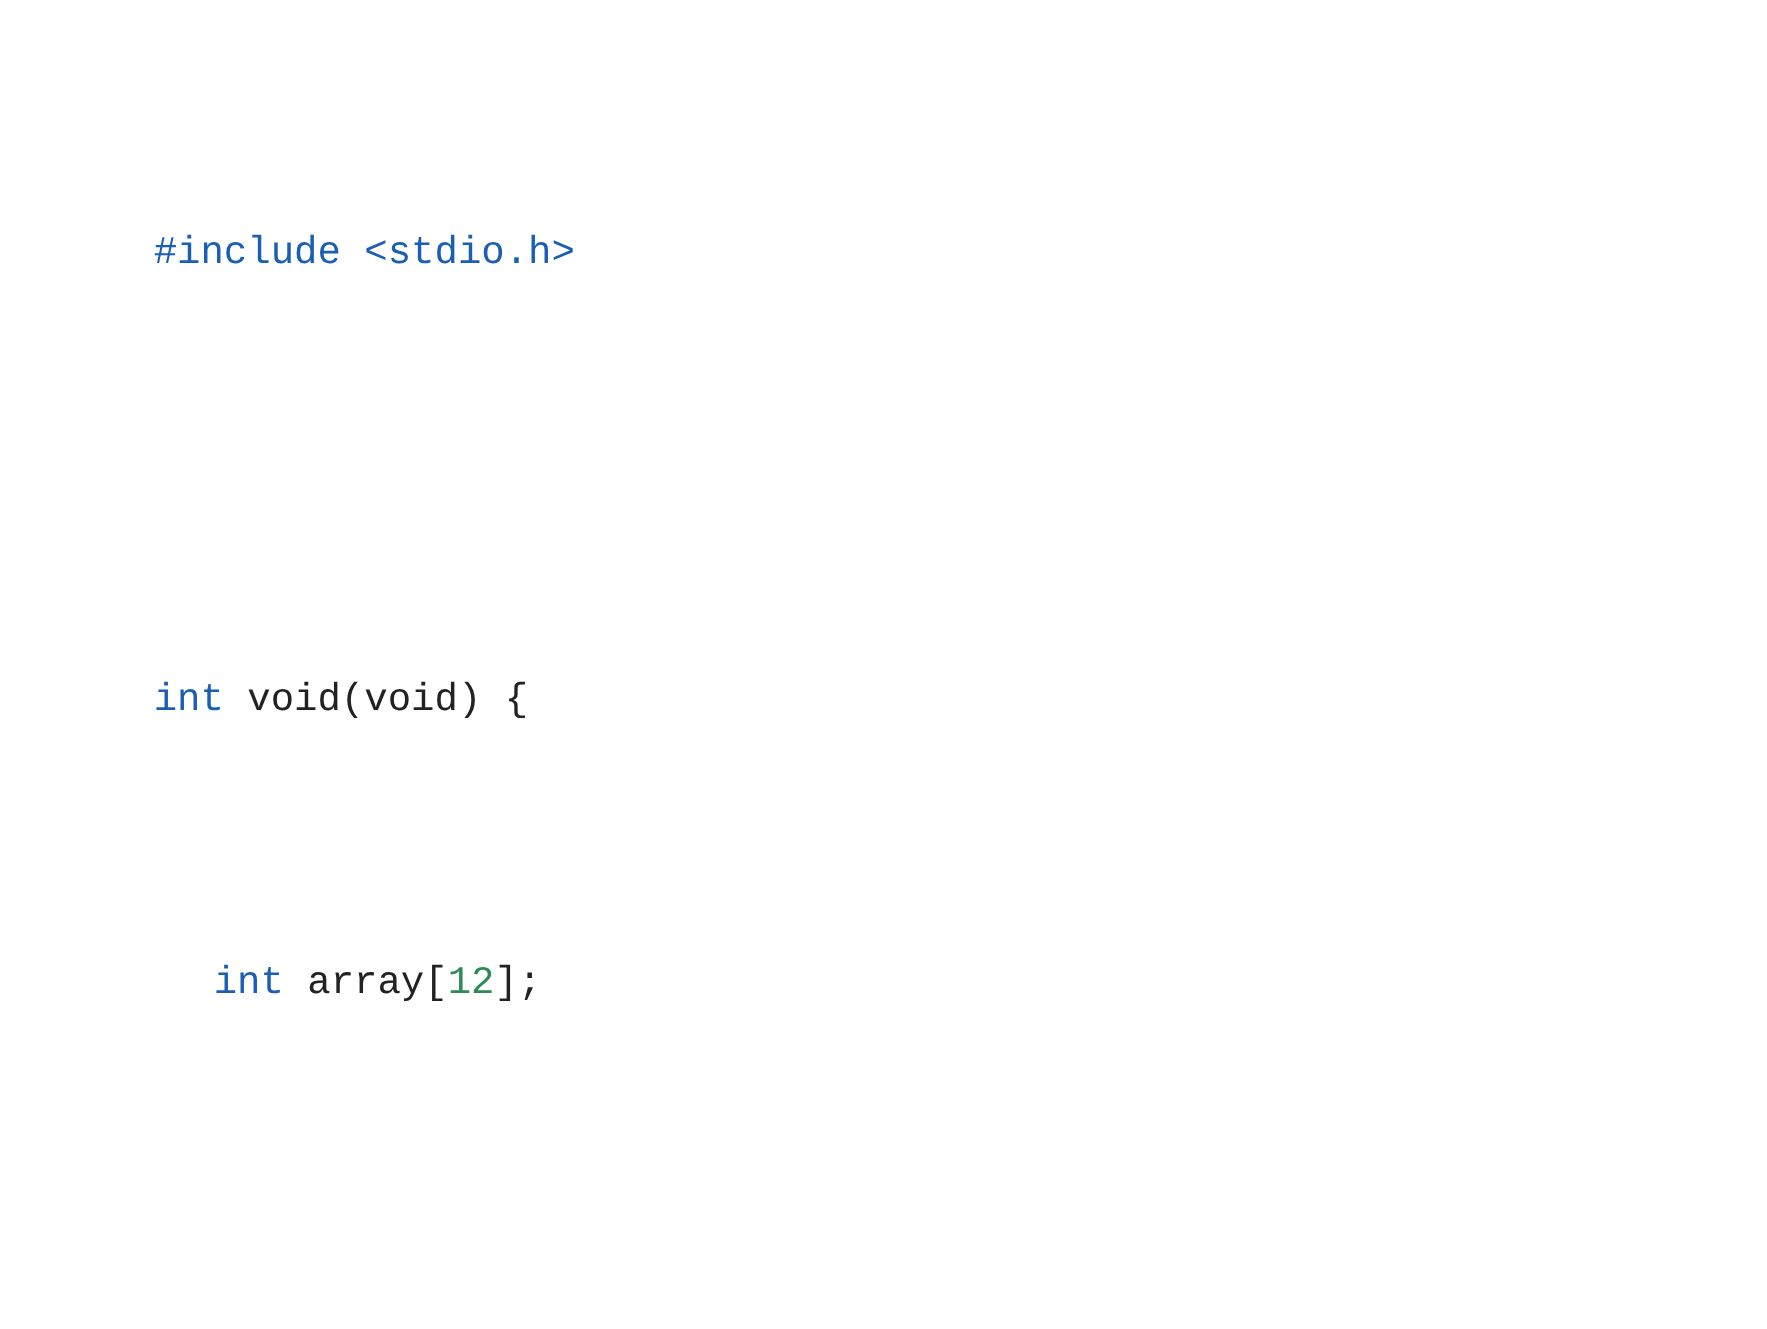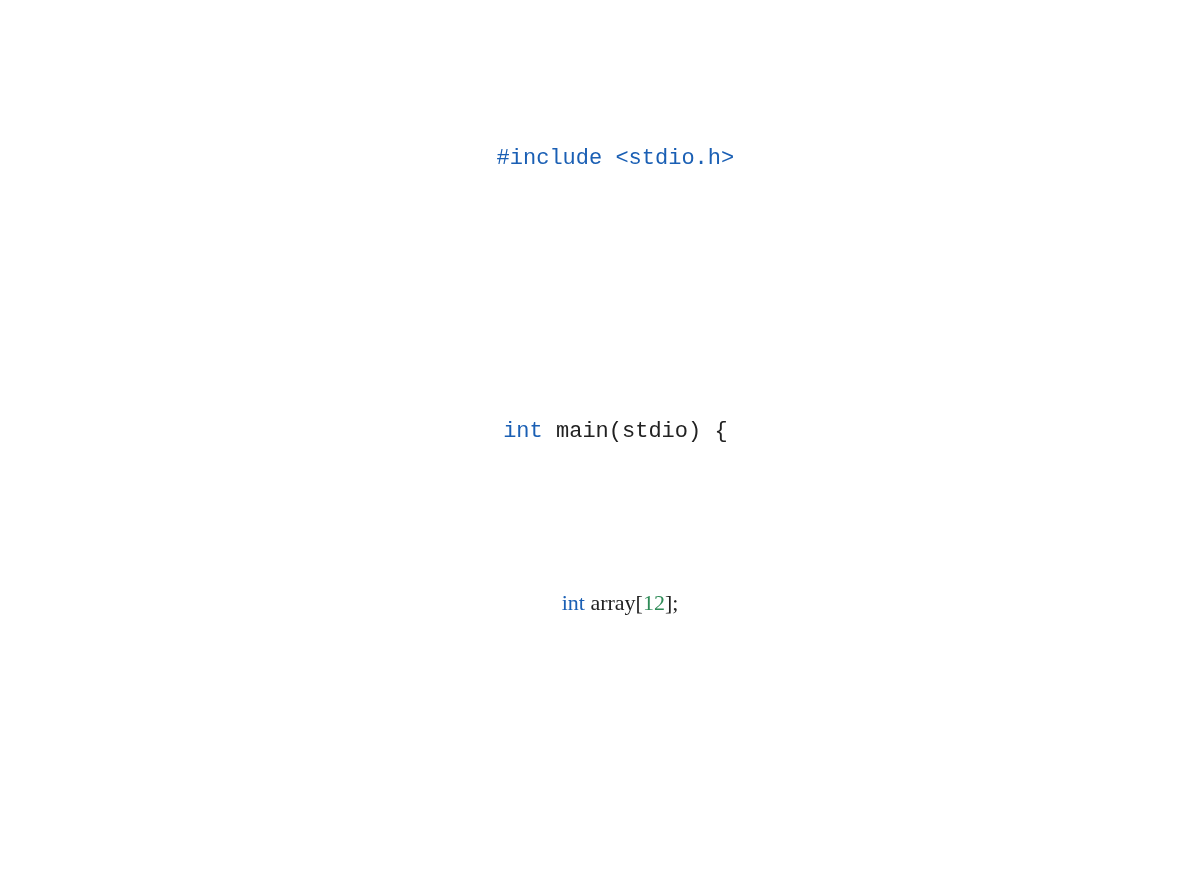--- a/index.html
+++ b/index.html
@@ -22,37 +22,36 @@
       white-space: pre;
     }
 
     .blue { color: #1a5fb4; }
     .green { color: #2e8b57; }
     .black { color: #222222; }
 
     .line {
       display: block;
       font-family: 'Courier New', Courier, monospace;
-      font-size: 22px;
+      font-size: 26px;
       line-height: 1.55;
-      text-align: center;
     }
 
-    .indent1 { padding-left: 40px; font-family: Liberation Serif, serif; }
+    .indent1 { padding-left: 40px; }
   </style>
 </head>
 <body>
 
 <div class="code-block">
   <span class="line">
     <span class="blue">#include &lt;stdio.h&gt;</span>
   </span>
   <span class="line">&nbsp;</span>
   <span class="line">
-    <span class="blue">int</span><span class="black"> main(stdio) {</span>
+    <span class="blue">int</span><span class="black"> void(void) {</span>
   </span>
   <span class="line indent1">
     <span class="blue">int</span><span class="black"> array[</span><span class="green">12</span><span class="black">];</span>
   </span>
   
   
   
   
   
   

